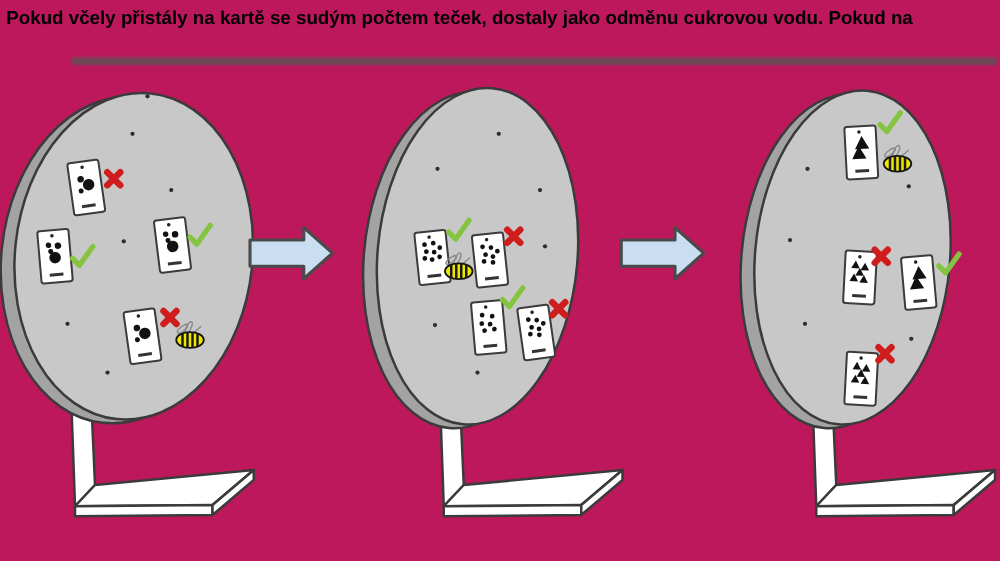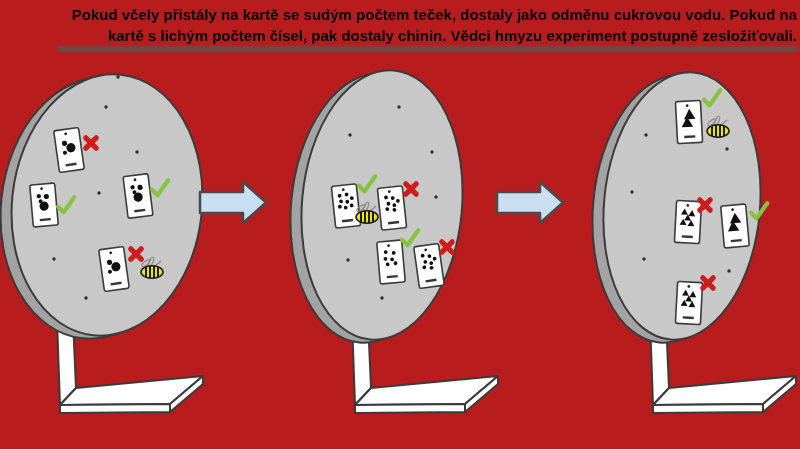--- a/index.html
+++ b/index.html
@@ -1,31 +1,30 @@
 <!DOCTYPE html>
 <html><head>
 <meta charset="utf-8">
 <style>
   html,body{margin:0;padding:0;}
   body{font-family:"Liberation Sans",sans-serif;background:#fff;}
-  .page{position:relative;width:800px;height:449px;background:#b91c1c;overflow:hidden;text-align:right;}
+  .page{position:relative;width:800px;height:449px;background:#be185d;overflow:hidden;}
   .caption{position:absolute;left:5px;top:4px;width:792px;color:#000;
            font-weight:bold;font-size:15px;line-height:21px;letter-spacing:0px;}
   .caption span{display:block;white-space:nowrap;}
   .divider{position:absolute;left:57px;top:46px;width:741px;height:6px;background:#565656;
            opacity:.8;border-radius:3px;filter:blur(1.3px);}
   .diagram{position:absolute;left:0;top:55px;}
 </style>
 </head>
 <body>
 
 <div class="page">
   <div class="caption">
     <span>Pokud včely přistály na kartě se sudým počtem teček, dostaly jako odměnu cukrovou vodu. Pokud na</span>
-    <span>kartě s lichým počtem čísel, pak dostaly chinin. Vědci hmyzu experiment postupně zesložiťovali.</span>
   </div>
   <div class="divider"></div>
   <svg id="diagram" class="diagram" width="800" height="394" viewBox="0 0 800 394">
       <g>
         <polygon points="57,265 73,265 76,333 60,350" fill="#ffffff" stroke="#3b3b3b" stroke-width="2" stroke-linejoin="round"></polygon>
         <polygon points="60,350 76,333 203,321 170,349" fill="#ffffff" stroke="#3b3b3b" stroke-width="2" stroke-linejoin="round"></polygon>
         <polygon points="60,350 170,349 170,357 60,358" fill="#ffffff" stroke="#3b3b3b" stroke-width="2" stroke-linejoin="round"></polygon>
         <polygon points="203,321 203,329 170,357 170,349" fill="#ffffff" stroke="#3b3b3b" stroke-width="2" stroke-linejoin="round"></polygon>
         <ellipse cx="96" cy="153" rx="95" ry="131" fill="#a3a3a3" stroke="#3b3b3b" stroke-width="2" transform="rotate(6 96 153)"></ellipse>
         <ellipse cx="107" cy="150" rx="95" ry="131" fill="#c8c8c8" stroke="#3b3b3b" stroke-width="2" transform="rotate(6 107 150)"></ellipse>

